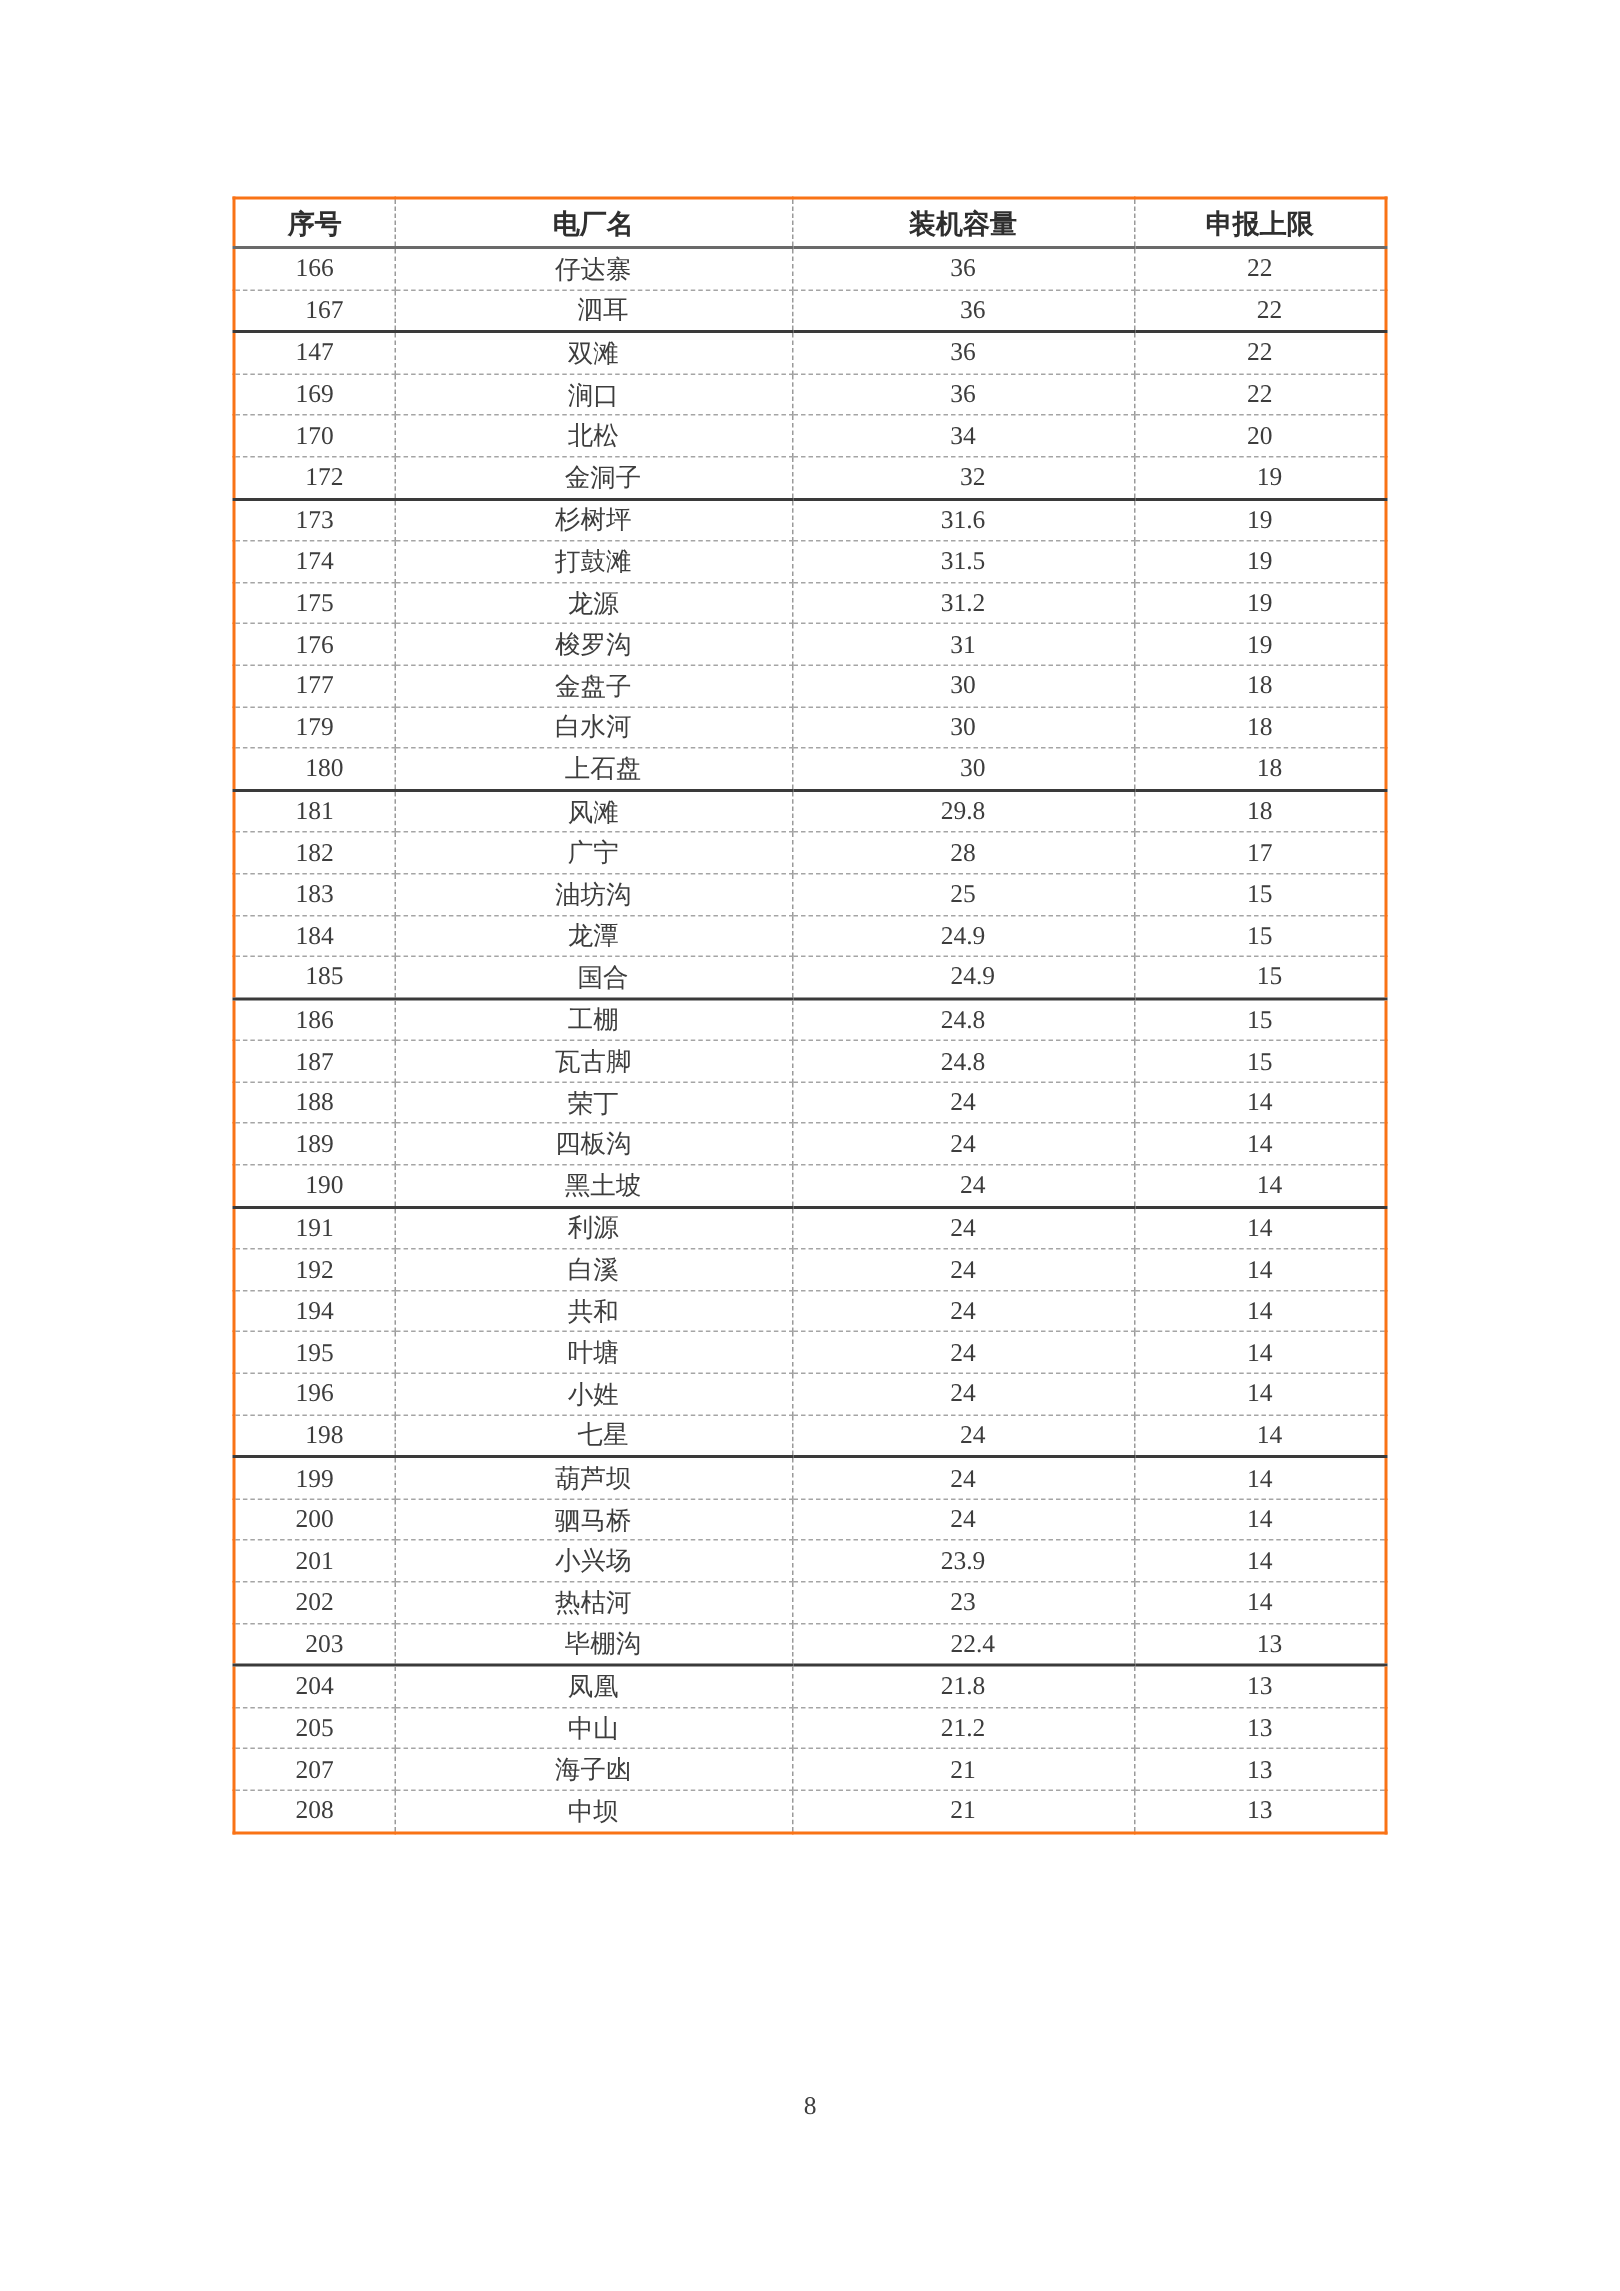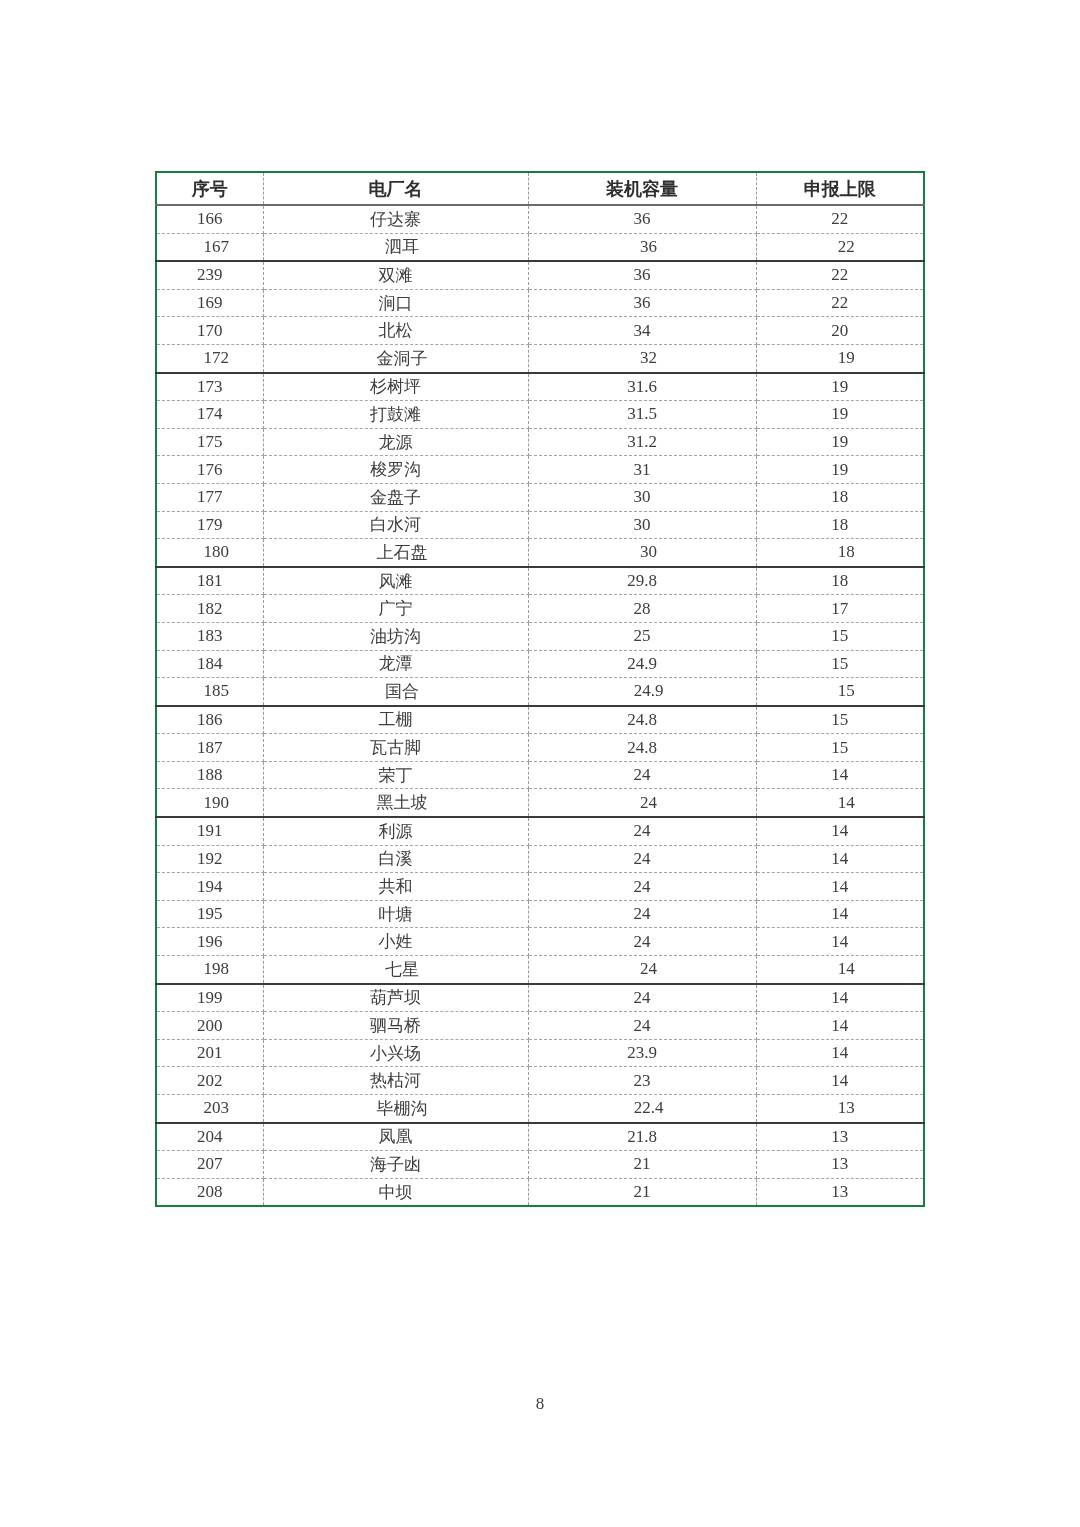--- a/index.html
+++ b/index.html
@@ -16,22 +16,21 @@
     overflow: hidden;
     color: #3d3d3d;
   }
   table.plant-table {
     position: absolute;
     left: 155px;
     top: 131px;
     width: 768px;
     border-collapse: collapse;
     table-layout: fixed;
-    border: 2px solid #15803d;
-    margin-top: 40px;
+    border: 2px solid #f97316;
   }
   table.plant-table th,
   table.plant-table td {
     border-left: 1px dashed #9a9a9a;
     border-right: 1px dashed #9a9a9a;
     border-top: 1px dashed #a5a5a5;
     border-bottom: 1px dashed #a5a5a5;
     text-align: center;
     vertical-align: middle;
     padding: 0;
@@ -91,21 +90,21 @@
           <td>36</td>
           <td>22</td>
         </tr>
         <tr class="heavy-bottom">
           <td>167</td>
           <td>泗耳</td>
           <td>36</td>
           <td>22</td>
         </tr>
         <tr>
-          <td>239</td>
+          <td>147</td>
           <td>双滩</td>
           <td>36</td>
           <td>22</td>
         </tr>
         <tr>
           <td>169</td>
           <td>涧口</td>
           <td>36</td>
           <td>22</td>
         </tr>
@@ -204,20 +203,26 @@
           <td>瓦古脚</td>
           <td>24.8</td>
           <td>15</td>
         </tr>
         <tr>
           <td>188</td>
           <td>荣丁</td>
           <td>24</td>
           <td>14</td>
         </tr>
+        <tr>
+          <td>189</td>
+          <td>四板沟</td>
+          <td>24</td>
+          <td>14</td>
+        </tr>
         <tr class="heavy-bottom">
           <td>190</td>
           <td>黑土坡</td>
           <td>24</td>
           <td>14</td>
         </tr>
         <tr>
           <td>191</td>
           <td>利源</td>
           <td>24</td>
@@ -283,20 +288,26 @@
           <td>22.4</td>
           <td>13</td>
         </tr>
         <tr>
           <td>204</td>
           <td>凤凰</td>
           <td>21.8</td>
           <td>13</td>
         </tr>
         <tr>
+          <td>205</td>
+          <td>中山</td>
+          <td>21.2</td>
+          <td>13</td>
+        </tr>
+        <tr>
           <td>207</td>
           <td>海子凼</td>
           <td>21</td>
           <td>13</td>
         </tr>
         <tr>
           <td>208</td>
           <td>中坝</td>
           <td>21</td>
           <td>13</td>

